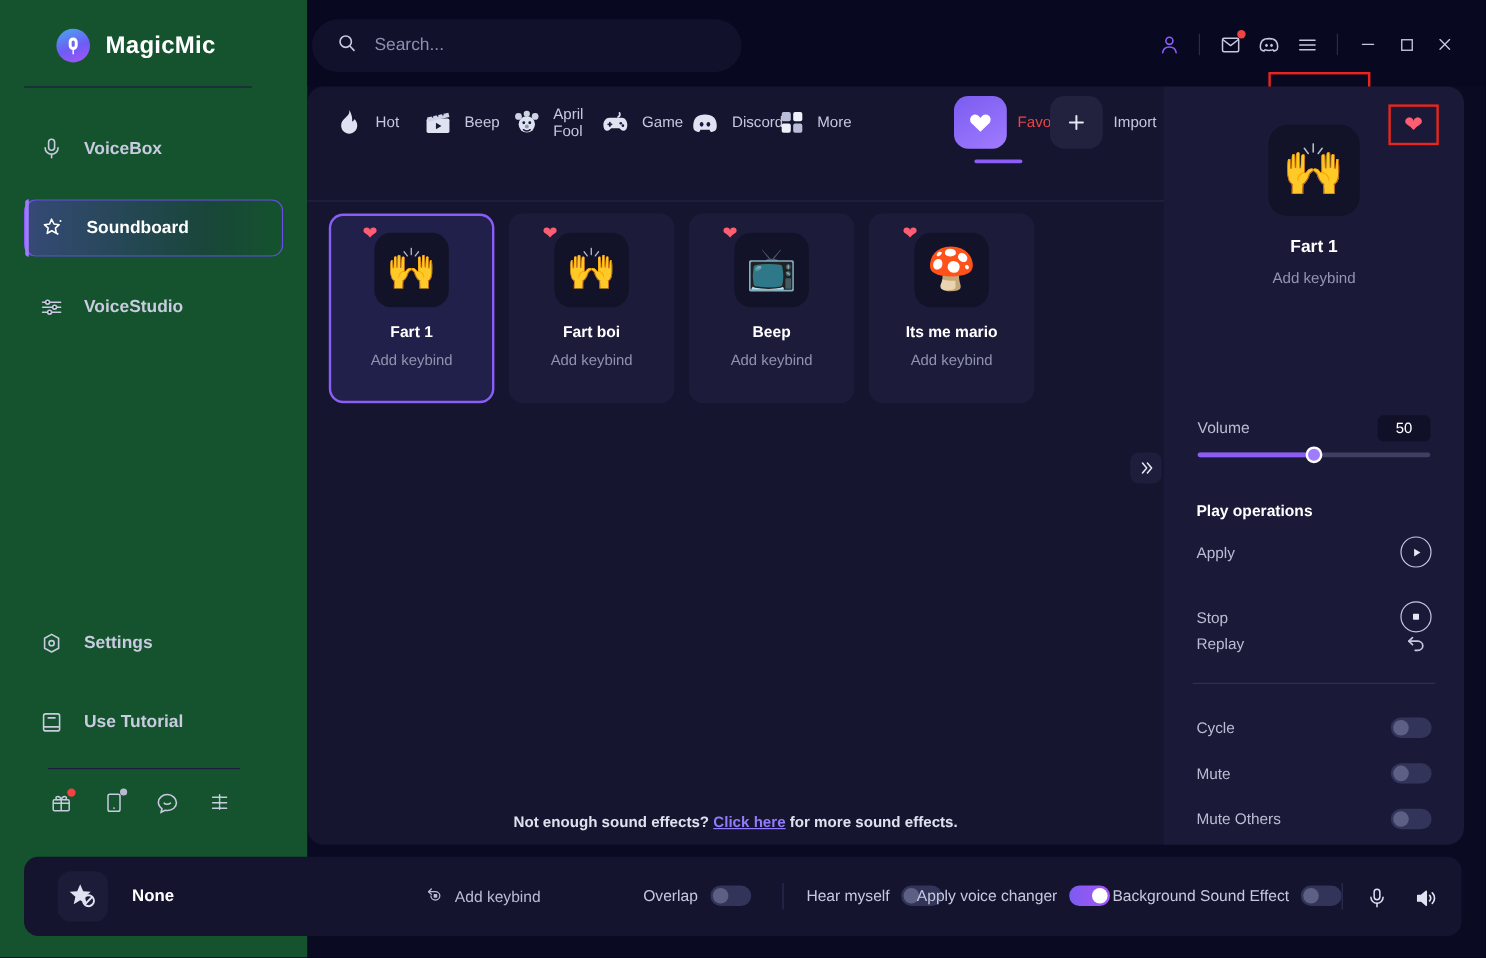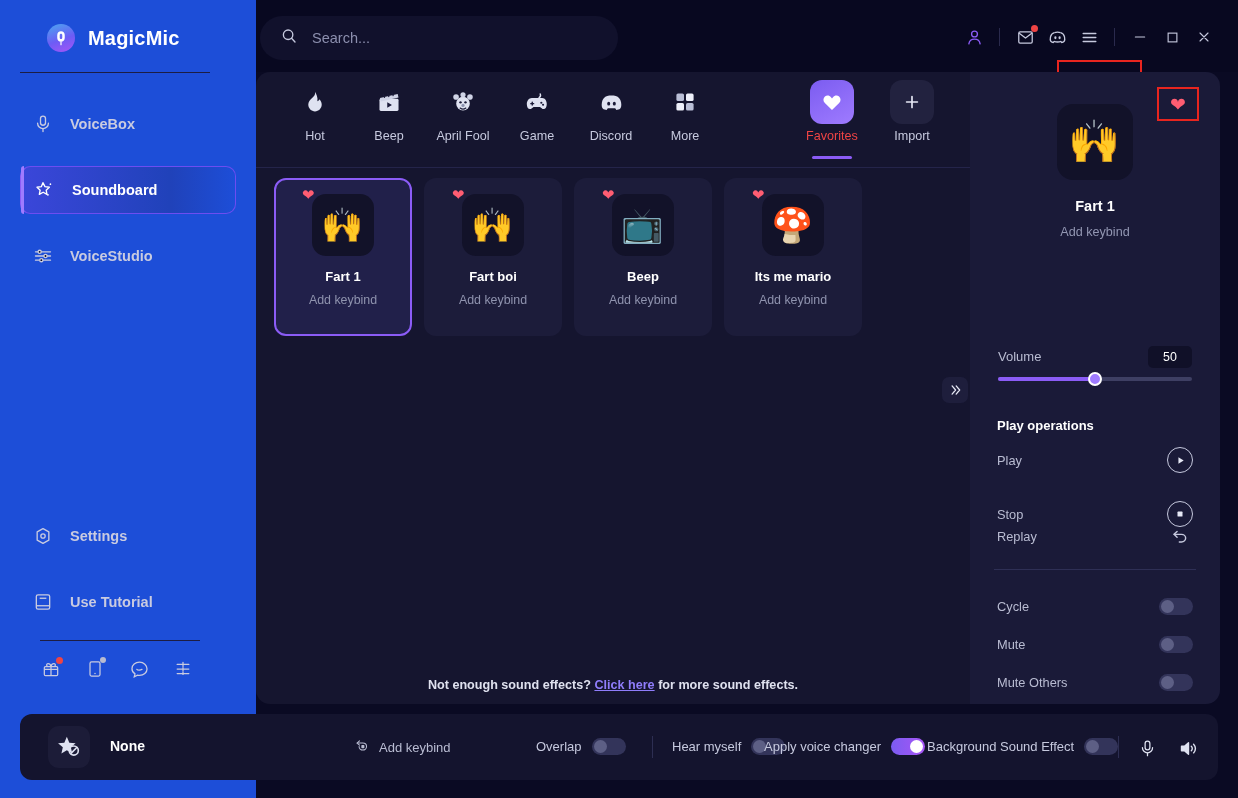--- a/index.html
+++ b/index.html
@@ -12,21 +12,21 @@
   #app {
     position: relative;
     width: 1238px; height: 798px;
     background: #0a0a23;
   }
 
   
   #sidebar {
     position: absolute; left: 0; top: 0;
     width: 256px; height: 798px;
-    background: #1d4ed8;
+    background: #14532d;
   }
   .logo-row {
     position: absolute; left: 47px; top: 24px;
     display: flex; align-items: center; gap: 13px;
   }
   .logo-mark {
     width: 28px; height: 28px; border-radius: 50%;
     background: linear-gradient(160deg, #4aa8f0 0%, #6d5cf5 55%, #a855f7 100%);
     display: flex; align-items: center; justify-content: center;
     position: relative;
@@ -108,21 +108,21 @@
     background: #15152f;
     border-radius: 14px 0 0 14px;
   }
   #tabs {
     position: relative; height: 96px;
     border-bottom: 1px solid #24244a;
     display: flex; align-items: flex-start; padding-top: 12px;
   }
   .tab {
     width: 74px; margin-left: 0; position: relative;
-    display: flex; flex-direction: column; align-items: center; gap: 9px;
+    display: flex; flex-direction: row; align-items: center; gap: 9px;
     cursor: pointer;
   }
   .tab .tglyph { height: 36px; display: flex; align-items: center; justify-content: center; }
   .tab .tlabel { font-size: 12.6px; color: #c6c9de; }
   .tab.sel .tlabel { color: #ef4444; }
   .tab.sel::after {
     content: ""; position: absolute; left: 50%; transform: translateX(-50%);
     bottom: -16px; width: 40px; height: 3px; border-radius: 2px; background: #8b5cf6;
   }
   .tab-hl {
@@ -588,21 +588,21 @@
     <div class="vol-label">Volume</div>
     <div class="vol-box">50</div>
     <div class="vol-track">
       <div class="vol-fill" id="volfill" style="width: 50%;"></div>
       <div class="vol-thumb" id="volthumb" style="left: 50%;"></div>
     </div>
 
     <div class="sec-title">Play operations</div>
 
     <div class="op-row" style="top:373px">
-      <span class="olbl">Play</span>
+      <span class="olbl">Apply</span>
       <span class="circ-btn">
         <svg width="11" height="11" viewBox="0 0 24 24">
             <path d="M7.5 4.8 19 12 7.5 19.2z" fill="#e6e8f5"></path>
           </svg>
       </span>
     </div>
     <div class="op-row" style="top:427px">
       <span class="olbl">Stop</span>
       <span class="circ-btn">
         <svg width="10" height="10" viewBox="0 0 24 24">

